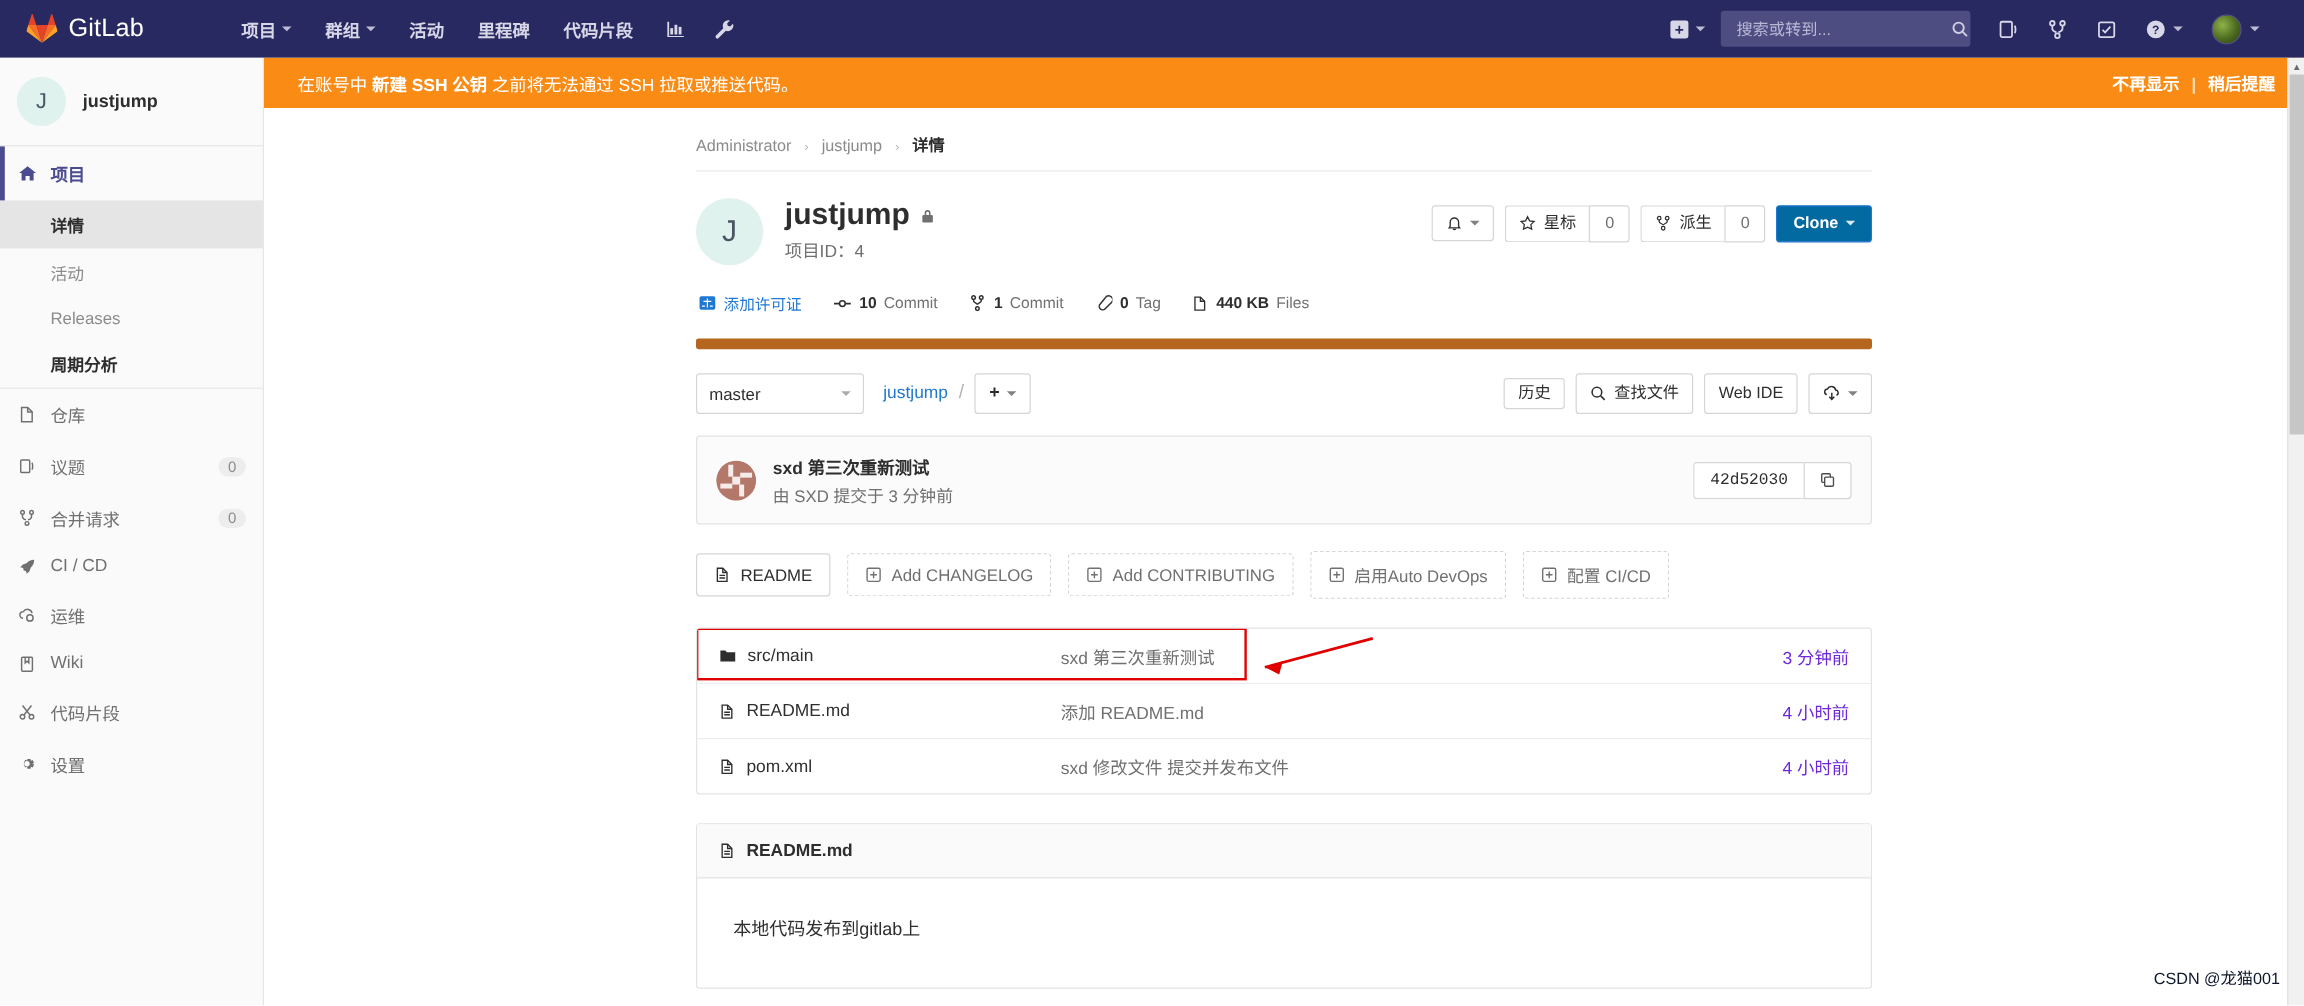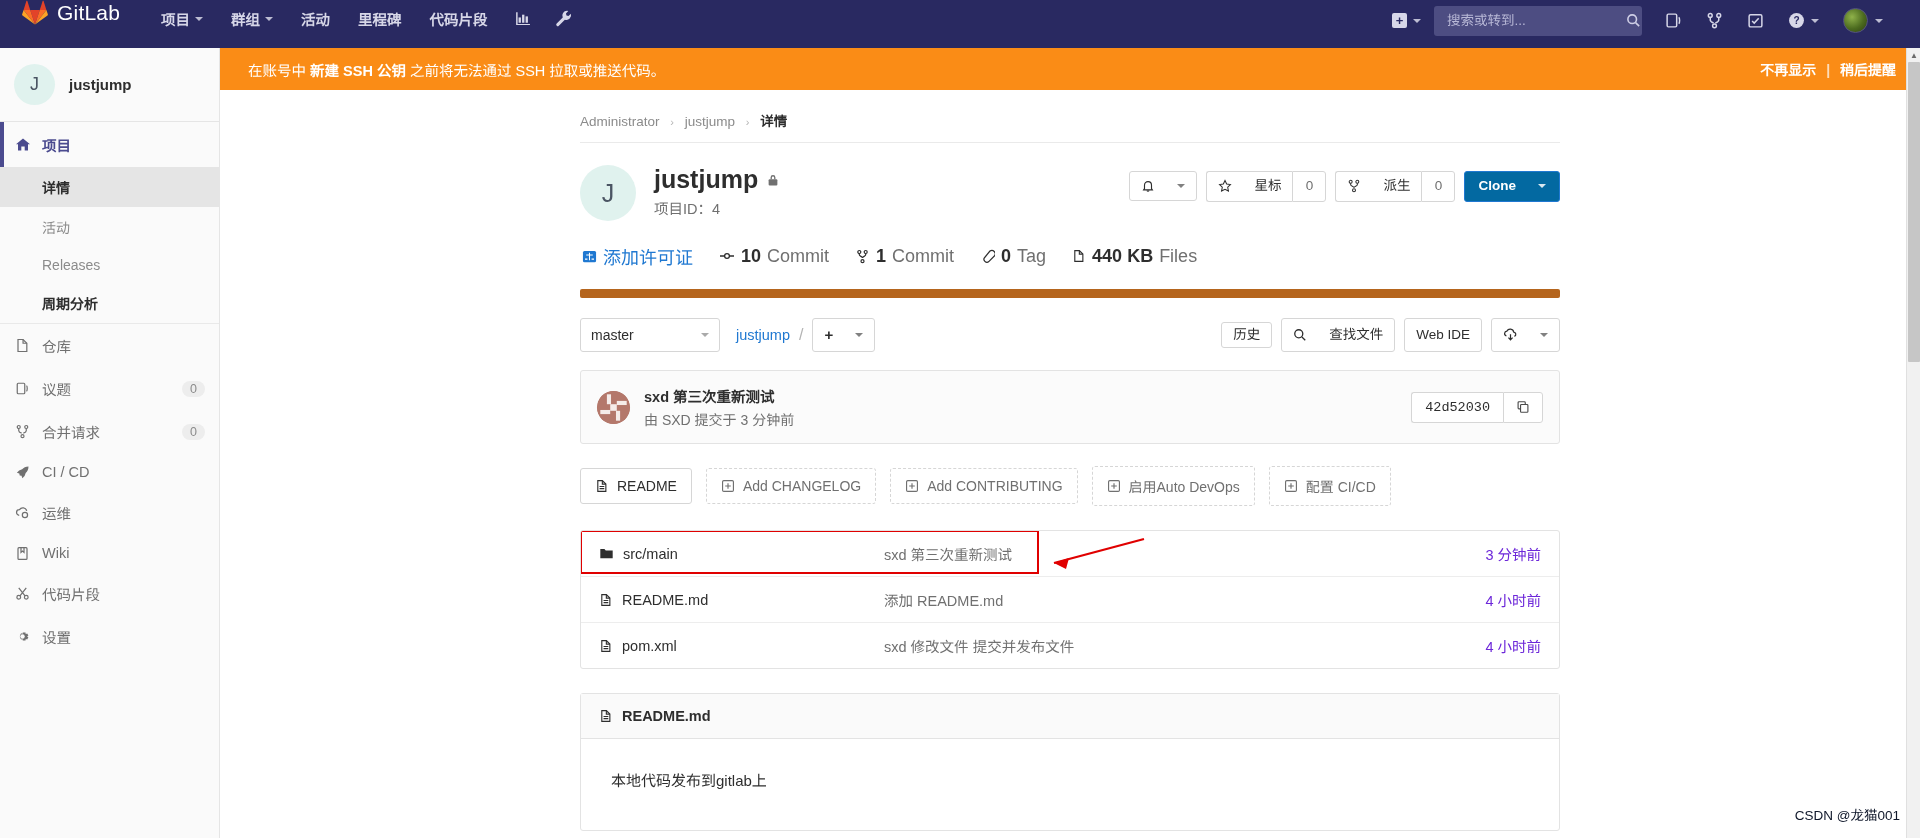--- a/index.html
+++ b/index.html
@@ -11,22 +11,23 @@
     background: #fff;
     color: #2e2e2e;
   }
   .page { position: relative; width: 1920px; height: 838px; }
 
   
   .topnav {
     position: absolute; top: 0; left: 0;
     width: 1920px; height: 48px;
     background: #292961;
-    display: flex; align-items: flex-start;
+    display: flex; align-items: center;
     z-index: 30;
+    gap: 40px;
   }
   .brand { display: flex; align-items: center; margin-left: 22px; gap: 9px; }
   .brand-logo { width: 26px; height: 26px; display:block; }
   .brand-text { color: #fff; font-size: 21px; letter-spacing: .2px; }
   .topnav-links { display: flex; align-items: center; margin-left: 28px; gap: 2px; }
   .topnav-link {
     color: #d7d7e8; font-size: 14.5px; font-weight: bold;
     padding: 8px 13px; border-radius: 3px; cursor: pointer;
     display: flex; align-items: center; gap: 5px; white-space: nowrap;
   }
@@ -129,31 +130,31 @@
     font-size:25px; display:flex;align-items:center;justify-content:center; flex:none;
   }
   .proj-title-wrap { margin-left:18px; }
   .proj-title { font-size:25px; font-weight:bold; color:#2e2e2e; display:flex; align-items:center; gap:8px; }
   .proj-id { font-size:14.5px; color:#707070; margin-top:3px; }
   .header-actions { margin-left:auto; display:flex; align-items:center; gap:9px; padding-top:6px; }
 
   .btn {
     border:1px solid #d6d6d6; background:#fff; border-radius:3px;
     font-size:13.5px; color:#2e2e2e; padding: 7px 11px; cursor:pointer;
-    display:flex;align-items:center;gap:22px;white-space:nowrap; font-family:inherit;
+    display:flex;align-items:center;gap:6px;white-space:nowrap; font-family:inherit;
     line-height: 1.1;
   }
   .btn-primary { background:#0369a1; border-color:#1f78d1; color:#fff; font-weight:bold; padding: 7px 13px; }
   .btn-group { display:flex; align-items:stretch; }
   .btn-group .btn { border-radius:0; border-right-width:0; }
   .btn-group .btn:first-child { border-radius:3px 0 0 3px; }
   .btn-group .btn:last-child { border-radius:0 3px 3px 0; border-right-width:1px; }
   .count-cell { color:#707070; min-width:34px; justify-content:center; }
 
-  .stats-row { display:flex; align-items:center; gap:26px; padding: 22px 0 0 2px; font-size:18px; }
+  .stats-row { display:flex; align-items:center; gap:26px; padding: 22px 0 0 2px; font-size:13px; }
   .stat { display:flex; align-items:center; gap:6px; color:#2e2e2e; cursor:pointer; }
   .stat .lbl { color:#707070; }
   .stat b { font-weight:bold; }
   .stat.license { color:#1f78d1; }
 
   .langbar { height:9px; background:#b5651d; border-radius:2px; margin-top: 20px; }
 
   .file-nav { display:flex; align-items:center; padding: 20px 0 0 0; }
   .branch-select {
     width:140px; height:34px; border:1px solid #d6d6d6; border-radius:3px; background:#fff;

